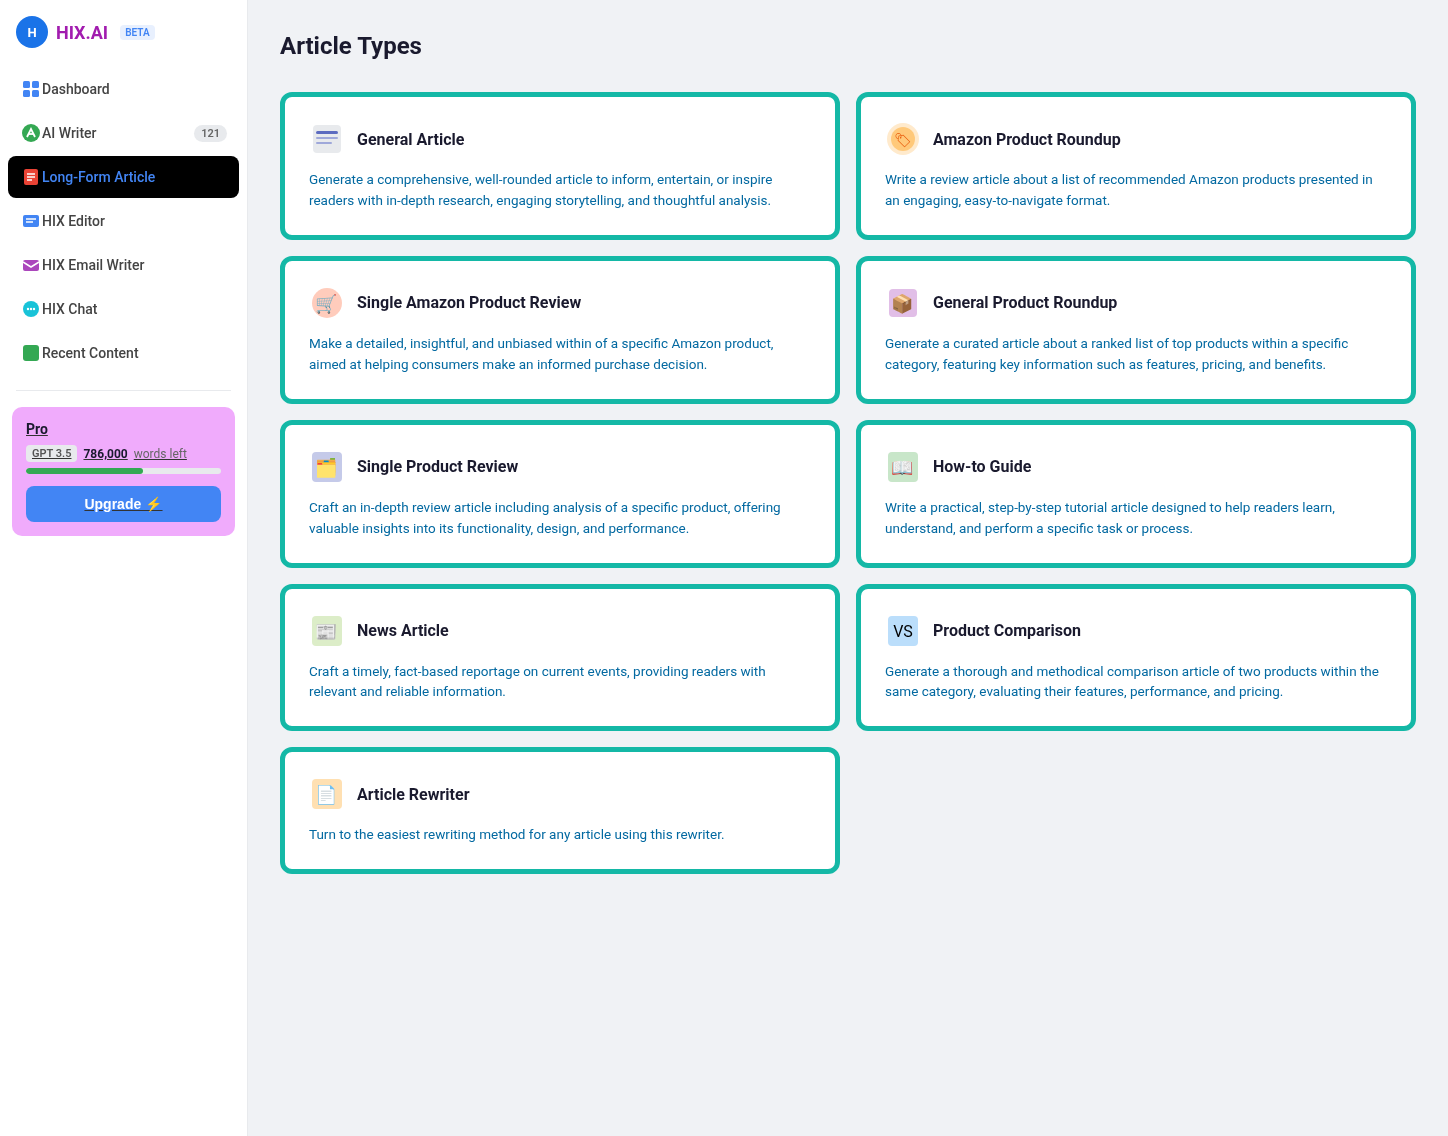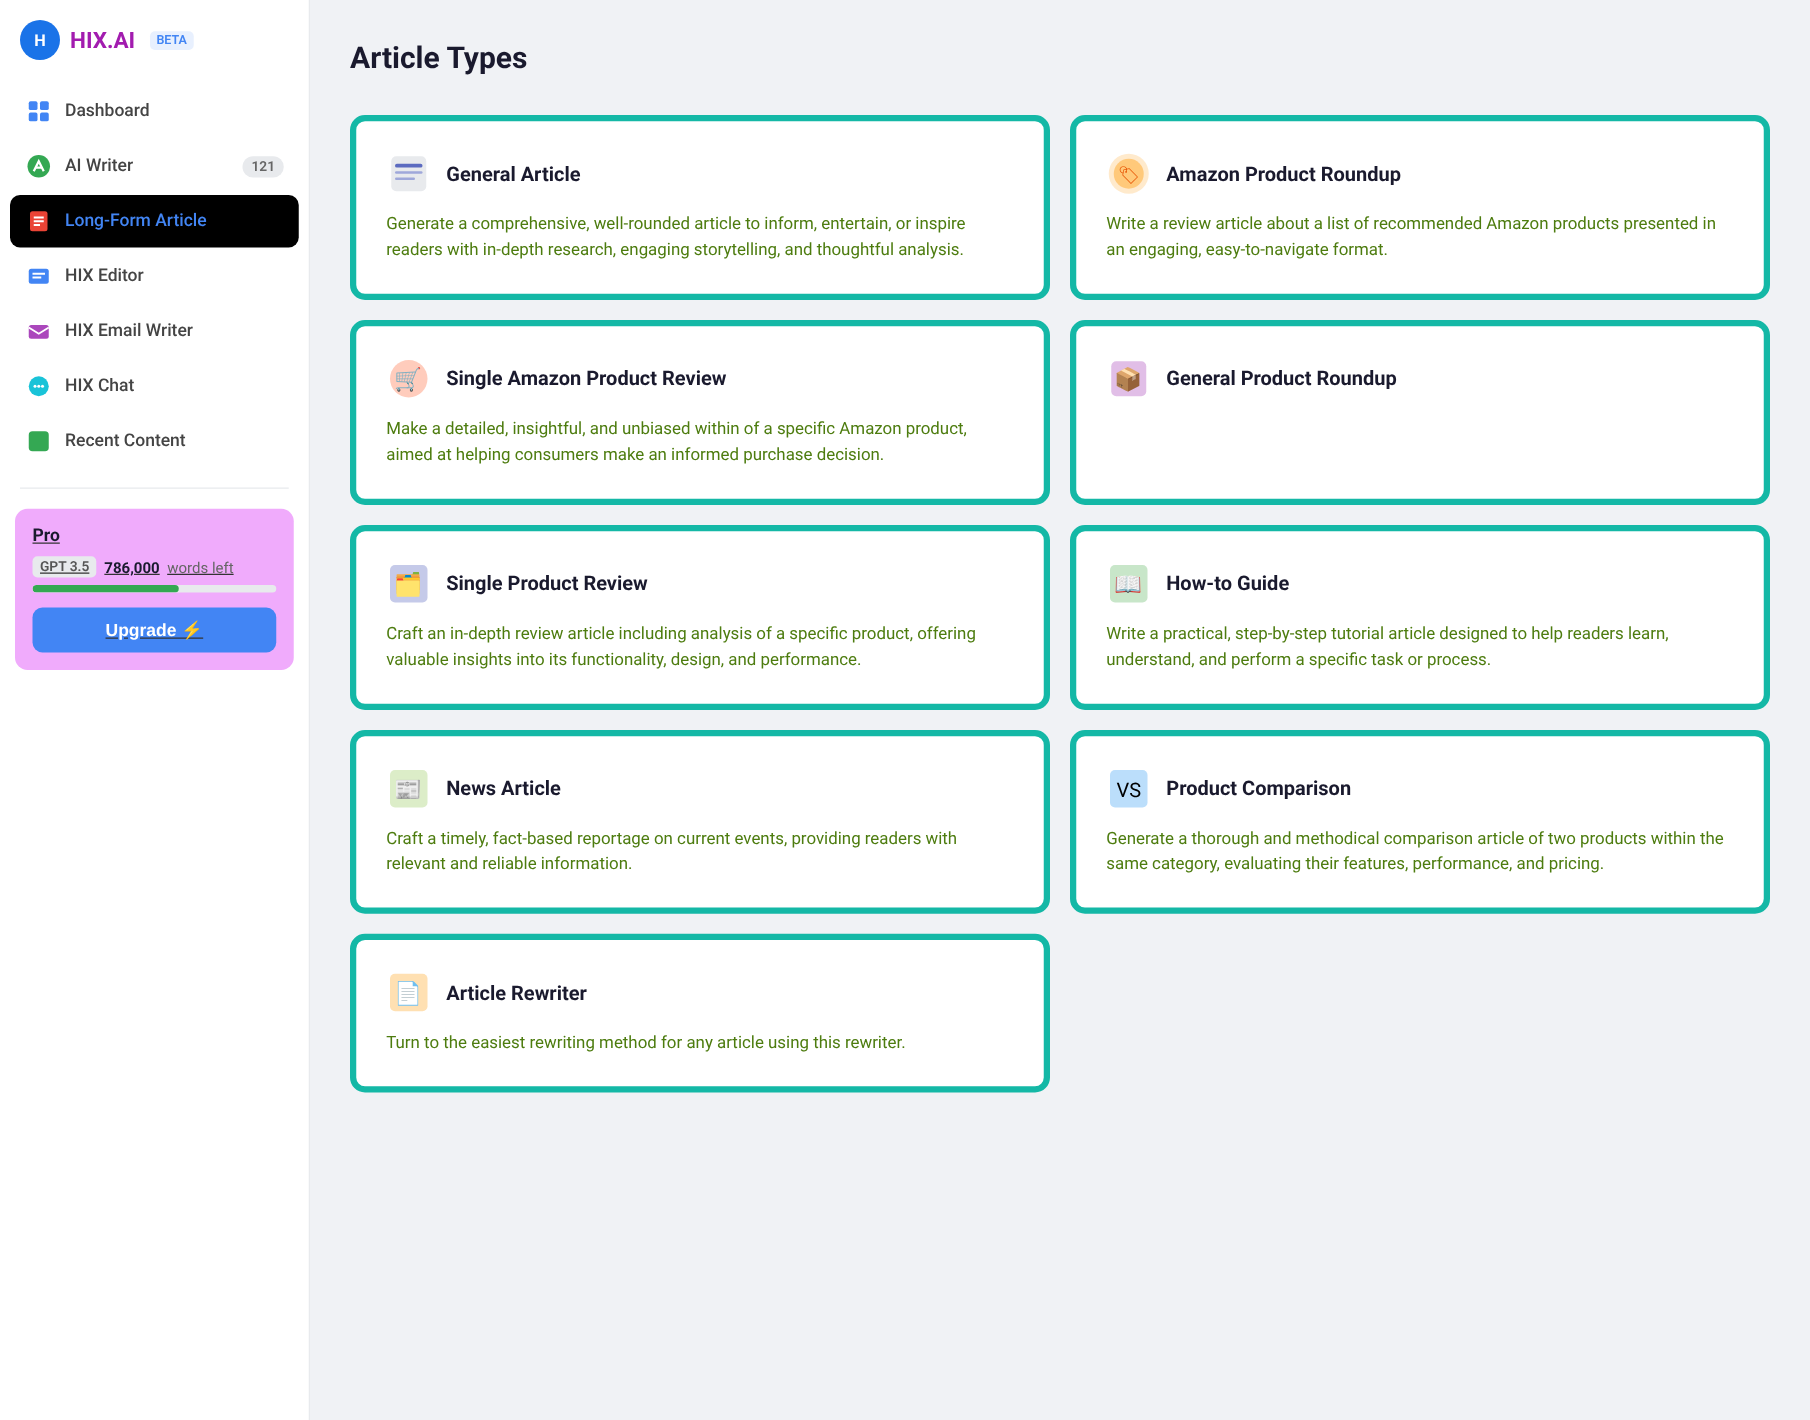--- a/index.html
+++ b/index.html
@@ -48,21 +48,20 @@
     .nav-items {
       display: flex;
       flex-direction: column;
       gap: 2px;
       padding: 0 8px;
     }
 
     .nav-item {
       display: flex;
       align-items: center;
-      gap: 10px;
       padding: 10px 12px;
       border-radius: 8px;
       cursor: pointer;
       font-size: 14px;
       font-weight: 500;
       color: #444;
       position: relative;
       transition: background 0.15s;
     }
 
@@ -213,21 +212,21 @@
     }
 
     .card-title {
       font-size: 16px;
       font-weight: 700;
       color: #1a1a2e;
     }
 
     .card-desc {
       font-size: 13.5px;
-      color: #4d7c0f;
+      color: #0369a1;
       line-height: 1.55;
     }
 
     .last-row {
       display: grid;
       grid-template-columns: 1fr 1fr;
       gap: 16px;
       margin-bottom: 16px;
     }
 
@@ -396,20 +395,21 @@
     <div class="card">
       <div class="card-header">
         <div class="card-icon">
           <svg width="36" height="36" viewBox="0 0 36 36">
               <rect x="4" y="4" width="28" height="28" rx="4" fill="#e1bee7"></rect>
               <text x="50%" y="56%" dominant-baseline="middle" text-anchor="middle" font-size="18">📦</text>
             </svg>
         </div>
         <span class="card-title">General Product Roundup</span>
       </div>
+      <p class="card-desc">Generate a curated article about a ranked list of top products within a specific category, featuring key information such as features, pricing, and benefits.</p>
     </div>
   </div>
 
   <div class="cards-grid">
 
     <div class="card">
       <div class="card-header">
         <div class="card-icon">
           <svg width="36" height="36" viewBox="0 0 36 36">
               <rect x="3" y="3" width="30" height="30" rx="4" fill="#c5cae9"></rect>

